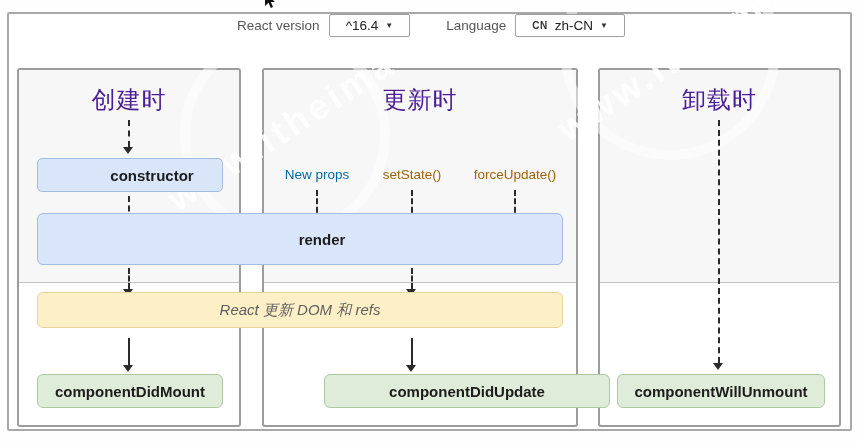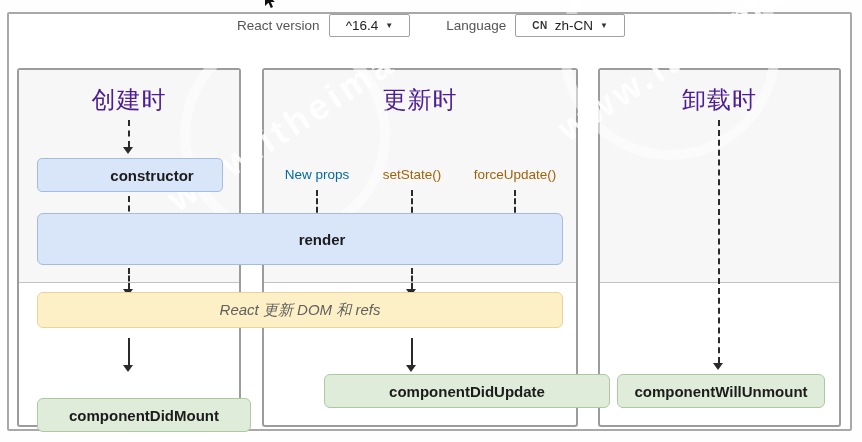--- a/index.html
+++ b/index.html
@@ -146,20 +146,20 @@
     <div class="aline" style="height:243px;"></div>
     <div class="ahead"></div>
   </div>
 
   <div class="lbox box-blue" style="left:37px;top:158px;width:186px;height:34px;border-radius:5px;">constructor</div>
 
   <div class="lbox box-blue" style="left:37px;top:213px;width:526px;height:52px;">render</div>
 
   <div class="lbox box-yellow" style="left:37px;top:292px;width:526px;height:36px;">React 更新 DOM 和 refs</div>
 
-  <div class="lbox box-green" style="left:37px;top:374px;width:214px;height:34px;margin-top:24px;">componentDidMount</div>
+  <div class="lbox box-green" style="left:37px;top:374px;width:186px;height:34px;">componentDidMount</div>
 
   <div class="lbox box-green" style="left:277px;top:374px;width:286px;height:34px;margin-left:47px;">componentDidUpdate</div>
 
   <div class="lbox box-green" style="left:617px;top:374px;width:208px;height:34px;">componentWillUnmount</div>
 
 
 </div>
 
 </body></html>

